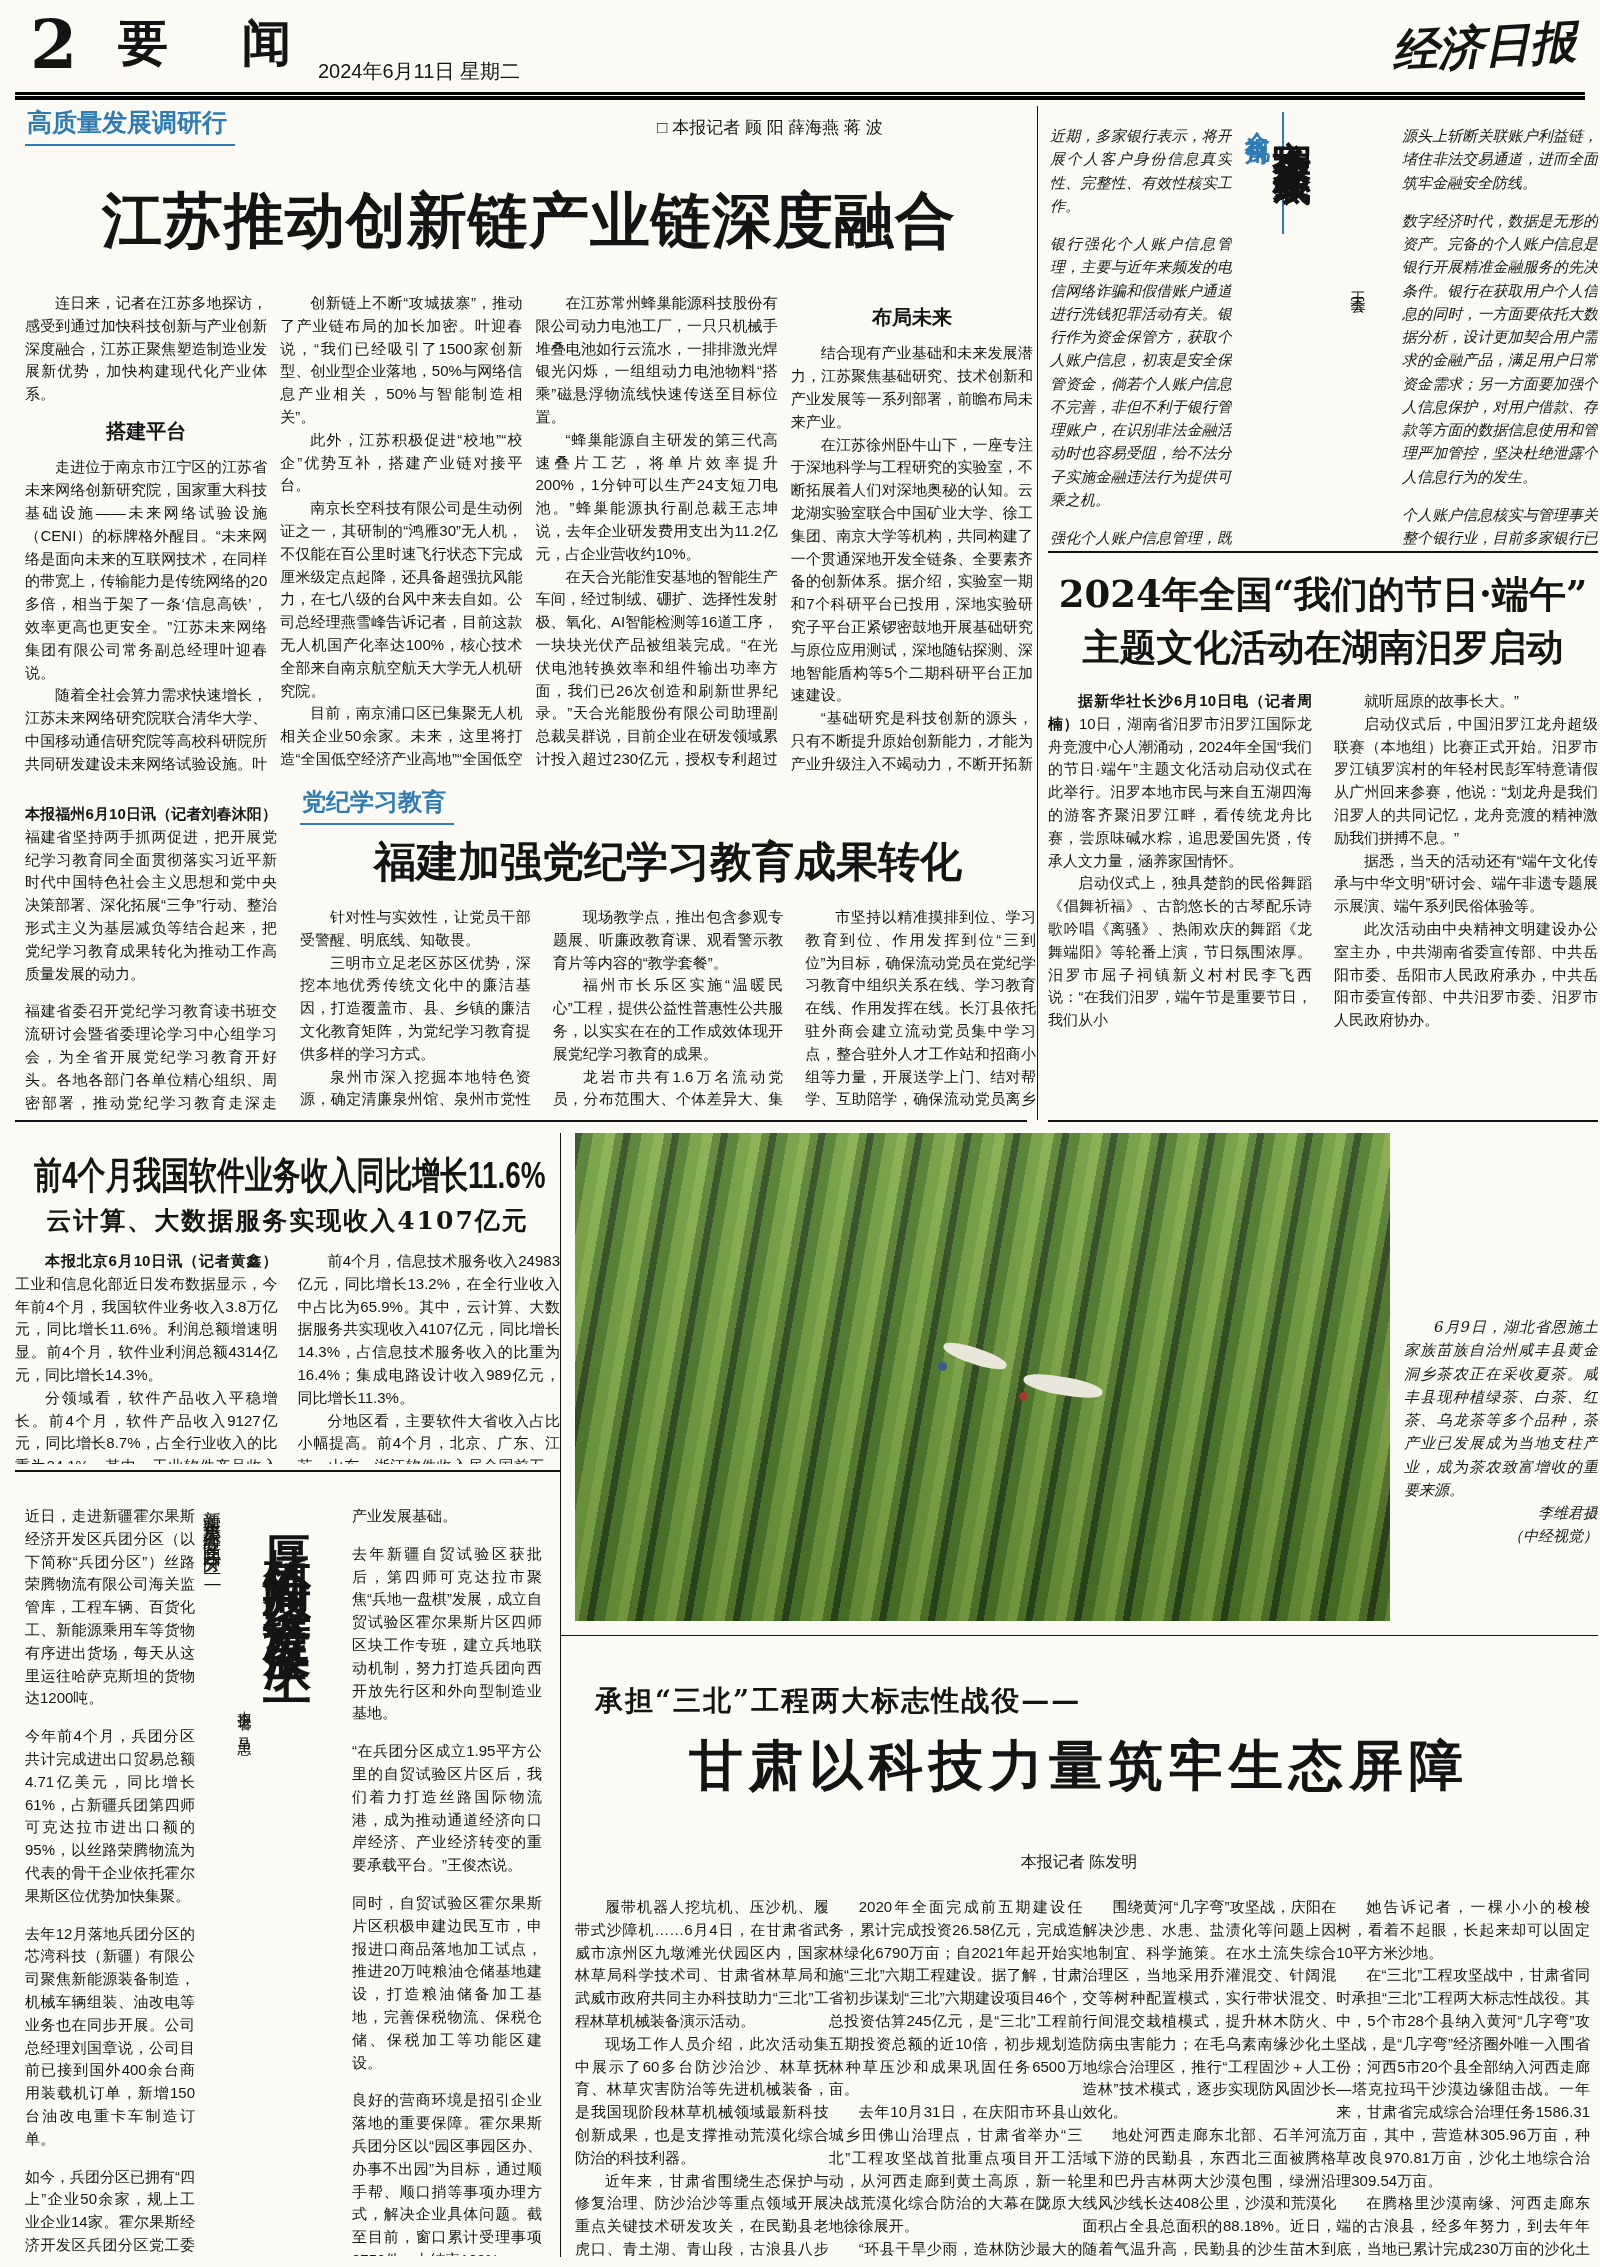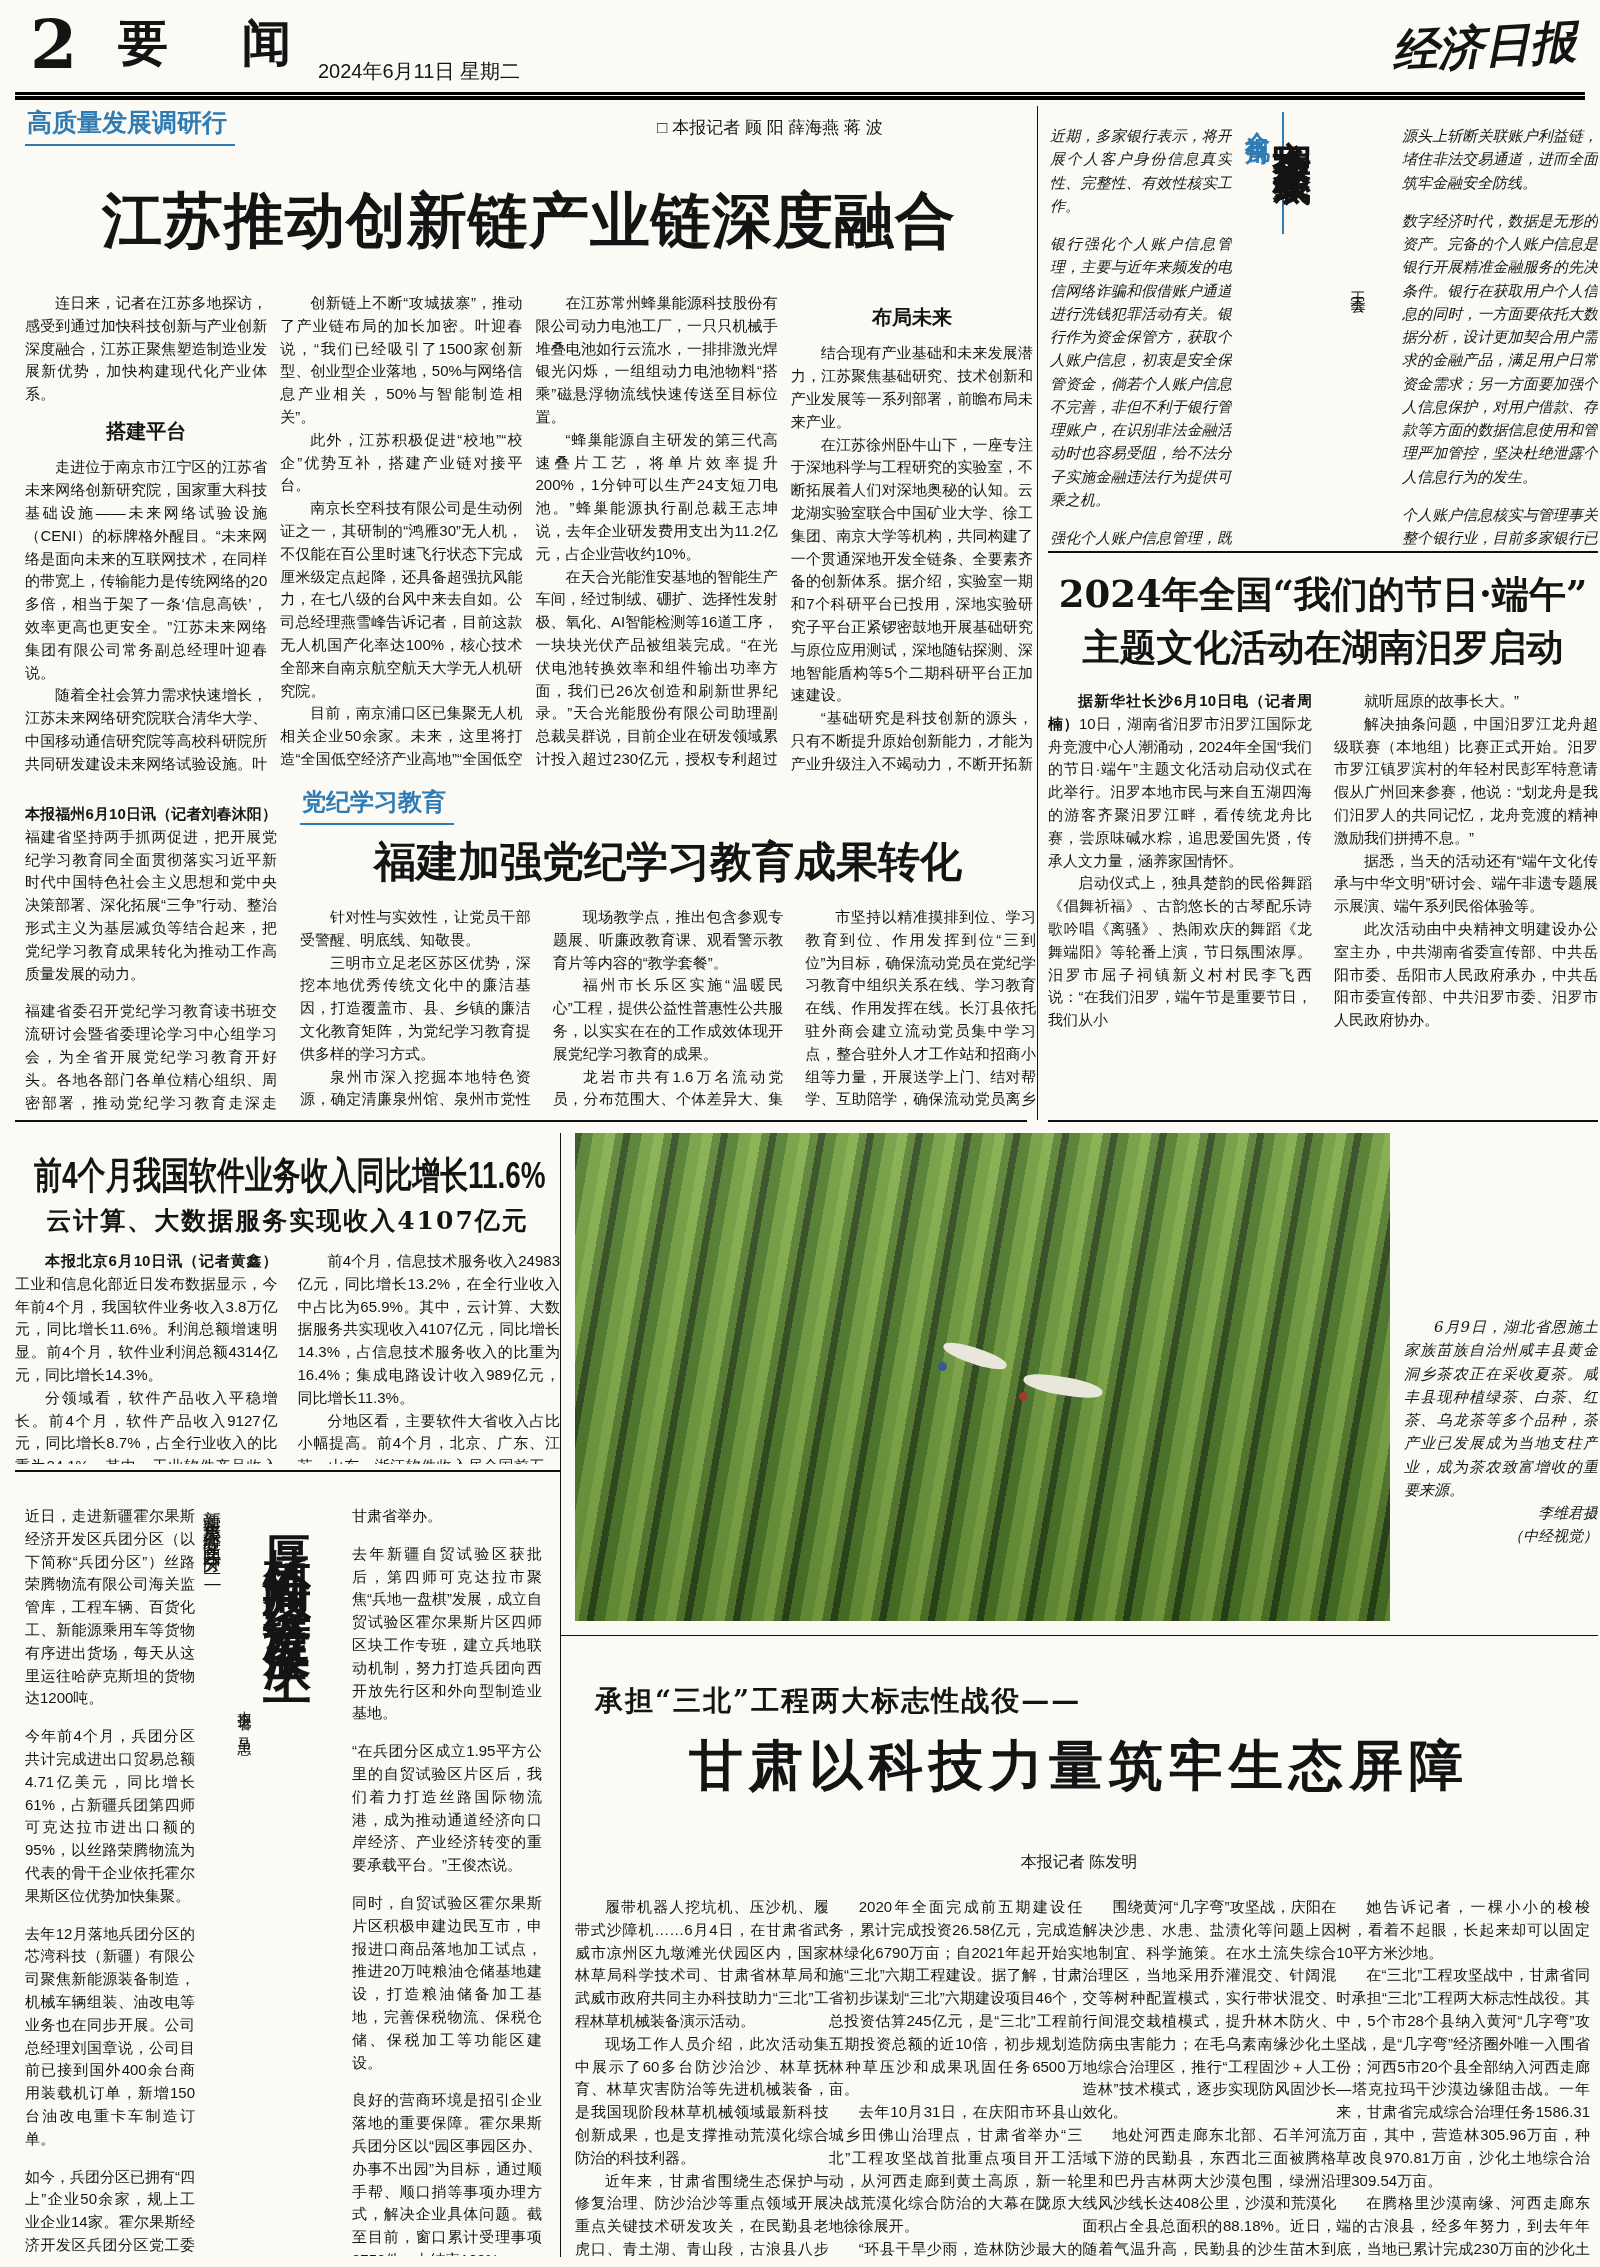--- a/index.html
+++ b/index.html
@@ -136,21 +136,21 @@
     <div>2024年全国“我们的节日·端午”</div>
     <div>主题文化活动在湖南汨罗启动</div>
   </div>
   <div class="abs cols" id="dw-cols">
     <div class="col">
         <p><b>据新华社长沙6月10日电（记者周楠）</b>10日，湖南省汨罗市汨罗江国际龙舟竞渡中心人潮涌动，2024年全国“我们的节日·端午”主题文化活动启动仪式在此举行。汨罗本地市民与来自五湖四海的游客齐聚汨罗江畔，看传统龙舟比赛，尝原味碱水粽，追思爱国先贤，传承人文力量，涵养家国情怀。</p>
         <p>启动仪式上，独具楚韵的民俗舞蹈《倡舞祈福》、古韵悠长的古琴配乐诗歌吟唱《离骚》、热闹欢庆的舞蹈《龙舞端阳》等轮番上演，节日氛围浓厚。汨罗市屈子祠镇新义村村民李飞西说：“在我们汨罗，端午节是重要节日，我们从小</p>
       </div>
     <div class="col">
         <p>就听屈原的故事长大。”</p>
-        <p>解决抽条问题，中国汨罗江龙舟超级联赛（本地组）比赛正式开始。汨罗市罗江镇罗滨村的年轻村民彭军特意请假从广州回来参赛，他说：“划龙舟是我们汨罗人的共同记忆，龙舟竞渡的精神激励我们拼搏不息。”</p>
+        <p>启动仪式后，中国汨罗江龙舟超级联赛（本地组）比赛正式开始。汨罗市罗江镇罗滨村的年轻村民彭军特意请假从广州回来参赛，他说：“划龙舟是我们汨罗人的共同记忆，龙舟竞渡的精神激励我们拼搏不息。”</p>
         <p>据悉，当天的活动还有“端午文化传承与中华文明”研讨会、端午非遗专题展示展演、端午系列民俗体验等。</p>
         <p>此次活动由中央精神文明建设办公室主办，中共湖南省委宣传部、中共岳阳市委、岳阳市人民政府承办，中共岳阳市委宣传部、中共汨罗市委、汨罗市人民政府协办。</p>
       </div>
   </div>
   <div class="abs rule-h" id="rule-h2a"></div>
   <div class="abs rule-h" id="rule-h2b"></div>
 
   <div class="abs" id="fj-col1">
       <p><b>本报福州6月10日讯（记者刘春沐阳）</b>福建省坚持两手抓两促进，把开展党纪学习教育同全面贯彻落实习近平新时代中国特色社会主义思想和党中央决策部署、深化拓展“三争”行动、整治形式主义为基层减负等结合起来，把党纪学习教育成果转化为推动工作高质量发展的动力。</p>
       <p>福建省委召开党纪学习教育读书班交流研讨会暨省委理论学习中心组学习会，为全省开展党纪学习教育开好头。各地各部门各单位精心组织、周密部署，推动党纪学习教育走深走实。</p>
@@ -190,21 +190,21 @@
   <div class="abs" id="xj-colL">
       <p>近日，走进新疆霍尔果斯经济开发区兵团分区（以下简称“兵团分区”）丝路荣腾物流有限公司海关监管库，工程车辆、百货化工、新能源乘用车等货物有序进出货场，每天从这里运往哈萨克斯坦的货物达1200吨。</p>
       <p>今年前4个月，兵团分区共计完成进出口贸易总额4.71亿美元，同比增长61%，占新疆兵团第四师可克达拉市进出口额的95%，以丝路荣腾物流为代表的骨干企业依托霍尔果斯区位优势加快集聚。</p>
       <p>去年12月落地兵团分区的芯湾科技（新疆）有限公司聚焦新能源装备制造，机械车辆组装、油改电等业务也在同步开展。公司总经理刘国章说，公司目前已接到国外400余台商用装载机订单，新增150台油改电重卡车制造订单。</p>
       <p>如今，兵团分区已拥有“四上”企业50余家，规上工业企业14家。霍尔果斯经济开发区兵团分区党工委委员、管委会副主任王俊杰说，兵团分区正稳步培育现代农业、新能源新材料和进出口加工贸易等产业，不断夯实</p>
     </div>
   <div class="abs vert" id="xj-kicker">新疆霍尔果斯经开区兵团分区——</div>
   <div class="abs vert" id="xj-byline">本报记者 马呈忠</div>
   <div class="abs vert" id="xj-headline">厚植外向型经济发展沃土</div>
   <div class="abs" id="xj-colR">
-      <p>甘肃省举办。</p>
+      <p>产业发展基础。</p>
       <p>去年新疆自贸试验区获批后，第四师可克达拉市聚焦“兵地一盘棋”发展，成立自贸试验区霍尔果斯片区四师区块工作专班，建立兵地联动机制，努力打造兵团向西开放先行区和外向型制造业基地。</p>
       <p>“在兵团分区成立1.95平方公里的自贸试验区片区后，我们着力打造丝路国际物流港，成为推动通道经济向口岸经济、产业经济转变的重要承载平台。”王俊杰说。</p>
       <p>同时，自贸试验区霍尔果斯片区积极申建边民互市，申报进口商品落地加工试点，推进20万吨粮油仓储基地建设，打造粮油储备加工基地，完善保税物流、保税仓储、保税加工等功能区建设。</p>
       <p>良好的营商环境是招引企业落地的重要保障。霍尔果斯兵团分区以“园区事园区办、办事不出园”为目标，通过顺手帮、顺口捎等事项办理方式，解决企业具体问题。截至目前，窗口累计受理事项8750件，办结率100%。</p>
     </div>
   <div class="abs rule-v" id="rule-v2"></div>
 
   <div class="abs" id="photo">
     <div class="shade"></div>
     <div class="figure" id="fig1"></div>

